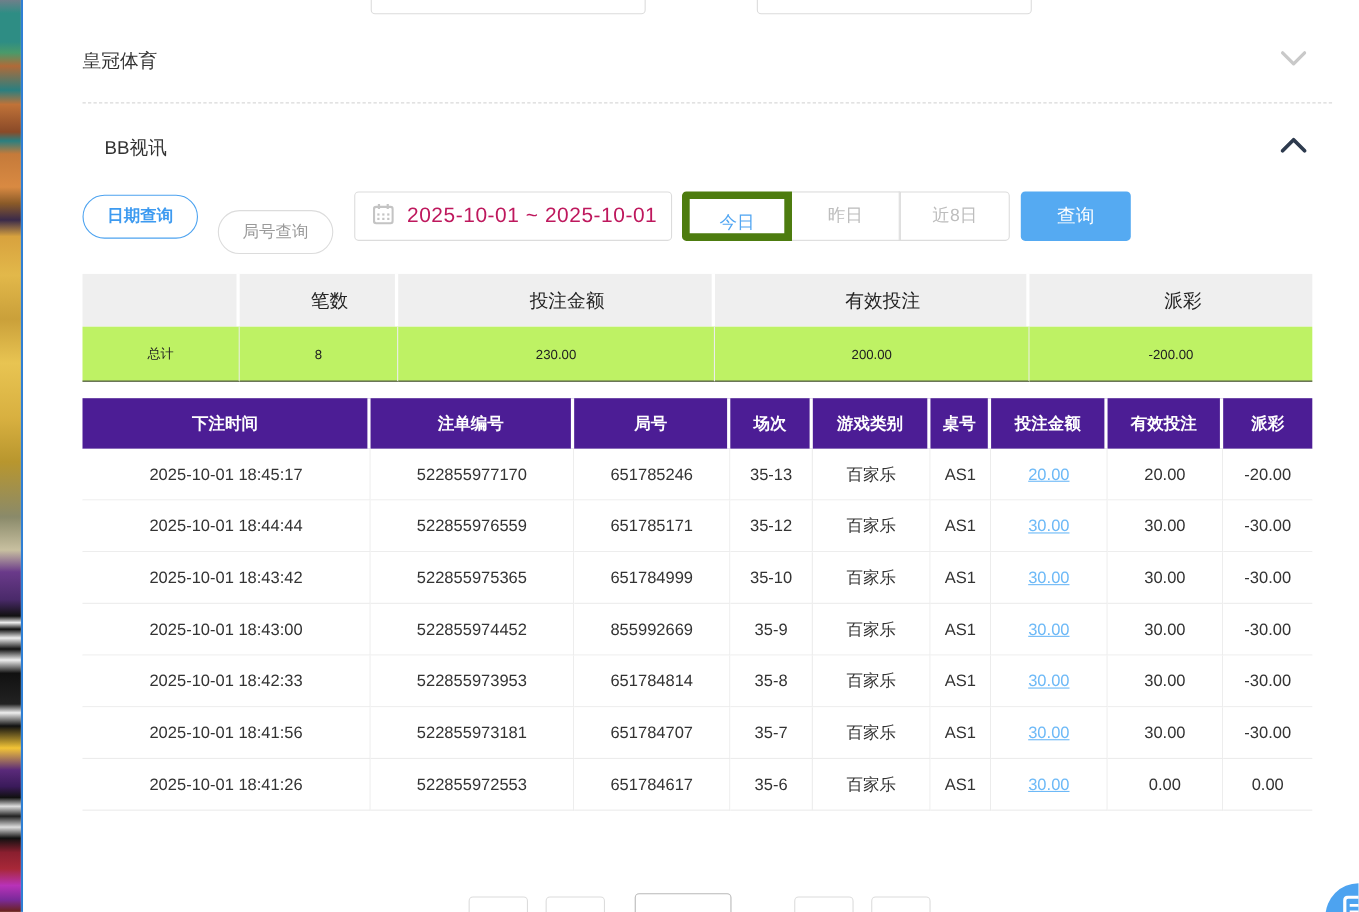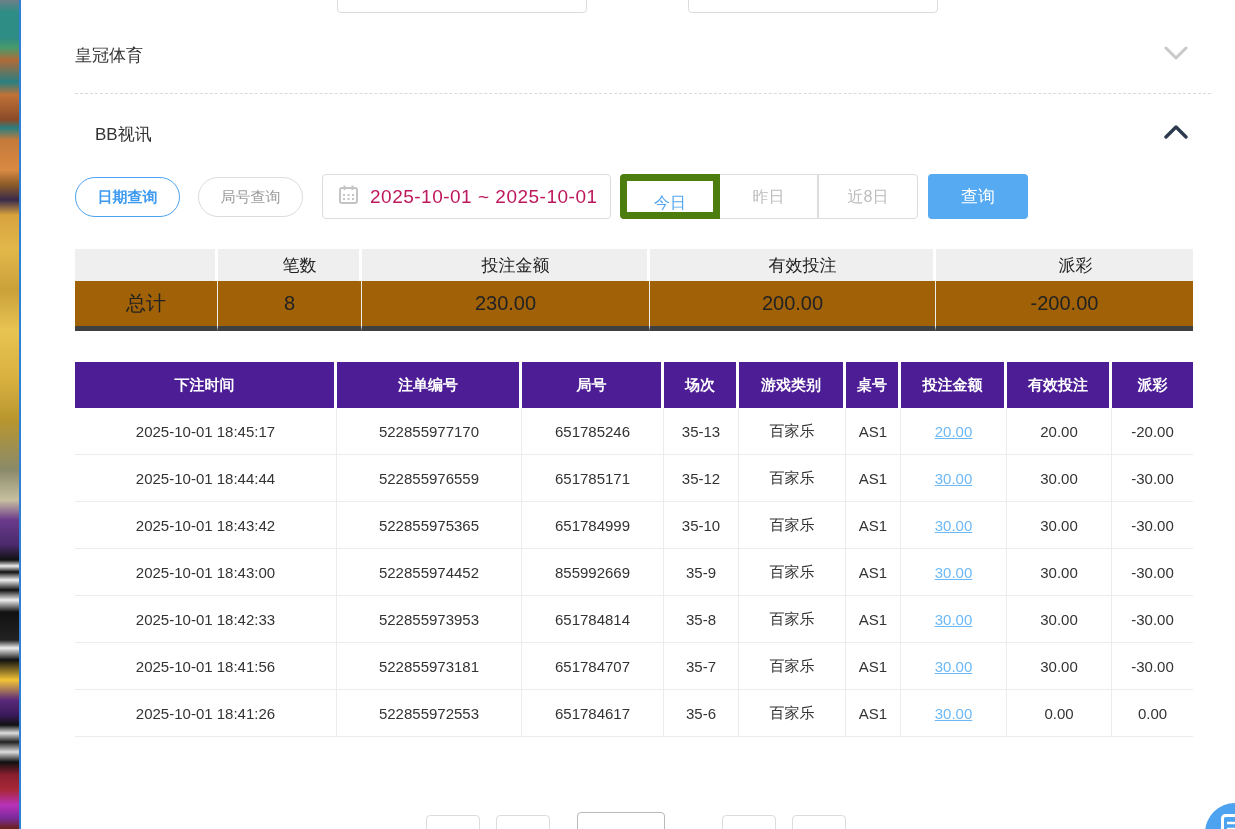--- a/index.html
+++ b/index.html
@@ -49,25 +49,25 @@
   .seg.today { left:599px; border:7px solid #4d7c0f; color:#52a6f2; border-radius:4px 0 0 4px; z-index:2; }
   .seg.yday  { left:699px; width:98px; border:1px solid #dcdcdc; border-left:none; color:#bdbdbd; }
   .seg.d8    { left:797px; border:1px solid #dcdcdc; border-left:1px solid #dcdcdc; color:#bdbdbd; border-radius:0 4px 4px 0; }
 
   .search-btn { position:absolute; left:907px; top:174px; width:100px; height:45px; background:#55aaf2; color:#fff;
                 font-size:17px; border:none; border-radius:4px; cursor:pointer; }
 
   
   table { border-collapse:separate; border-spacing:0; table-layout:fixed; }
   .summary-table { position:absolute; left:54px; top:249px; width:1118px; }
-  .summary-table th { background:#efefef; height:32px; font-size:17px; font-weight:normal; color:#222;
+  .summary-table th { background:#efefef; height:48px; font-size:17px; font-weight:normal; color:#222;
                       text-align:center; border-right:3px solid #fff;padding-left:22px; }
   .summary-table th:last-child { border-right:none; }
-  .summary-table td { background:#a16207; height:50px; font-size:20px; color:#222; text-align:center;
-                      border-right:1px solid #ececec; border-bottom:5px solid #404040; }
+  .summary-table td { background:#bef264; height:50px; font-size:12px; color:#222; text-align:center;
+                      border-right:1px solid #ececec; border-bottom:1px solid #404040; }
   .summary-table td:last-child { border-right:none; }
 
   
   .detail-table { position:absolute; left:54px; top:362px; width:1118px; }
   .detail-table th { background:#4c1d95; height:46px; font-size:15px; font-weight:bold; color:#fff;
                      text-align:center; border-right:3px solid #fff; }
   .detail-table th:last-child { border-right:none; }
   .detail-table td { background:#fff; height:47px; font-size:15px; color:#333; text-align:center;
                      border-right:1px solid #ececec; border-bottom:1px solid #ececec; }
   .detail-table td:last-child { border-right:none; }
@@ -109,21 +109,21 @@
   <div class="dashed-divider"></div>
 
   <div class="section-title" style="top:123px;margin-left:20px;">BB视讯</div>
   <span class="chev" style="left:1143px; top:124px;">
     <svg width="24" height="16" viewBox="0 0 24 16">
         <polyline points="2,13 12,3 22,13" fill="none" stroke="#2e3b4e" stroke-width="3.4" stroke-linecap="round" stroke-linejoin="round"></polyline>
       </svg>
   </span>
 
   <div class="pill active" style="left:54px;">日期查询</div>
-  <div class="pill inactive" style="left:177px;">局号查询</div>
+  <div class="pill inactive" style="left:177px;margin-top:14px;">局号查询</div>
 
   <div class="date-box">
     <span class="cal">
       <svg width="19" height="19" viewBox="0 0 19 19">
         <rect x="1" y="3" width="17" height="15" rx="2" fill="none" stroke="#c4c4c4" stroke-width="2"></rect>
         <line x1="5.5" y1="0.5" x2="5.5" y2="5" stroke="#c4c4c4" stroke-width="2"></line>
         <line x1="13.5" y1="0.5" x2="13.5" y2="5" stroke="#c4c4c4" stroke-width="2"></line>
         <rect x="4" y="9" width="2" height="2" fill="#c4c4c4"></rect>
           <rect x="8.5" y="9" width="2" height="2" fill="#c4c4c4"></rect>
           <rect x="13" y="9" width="2" height="2" fill="#c4c4c4"></rect>

